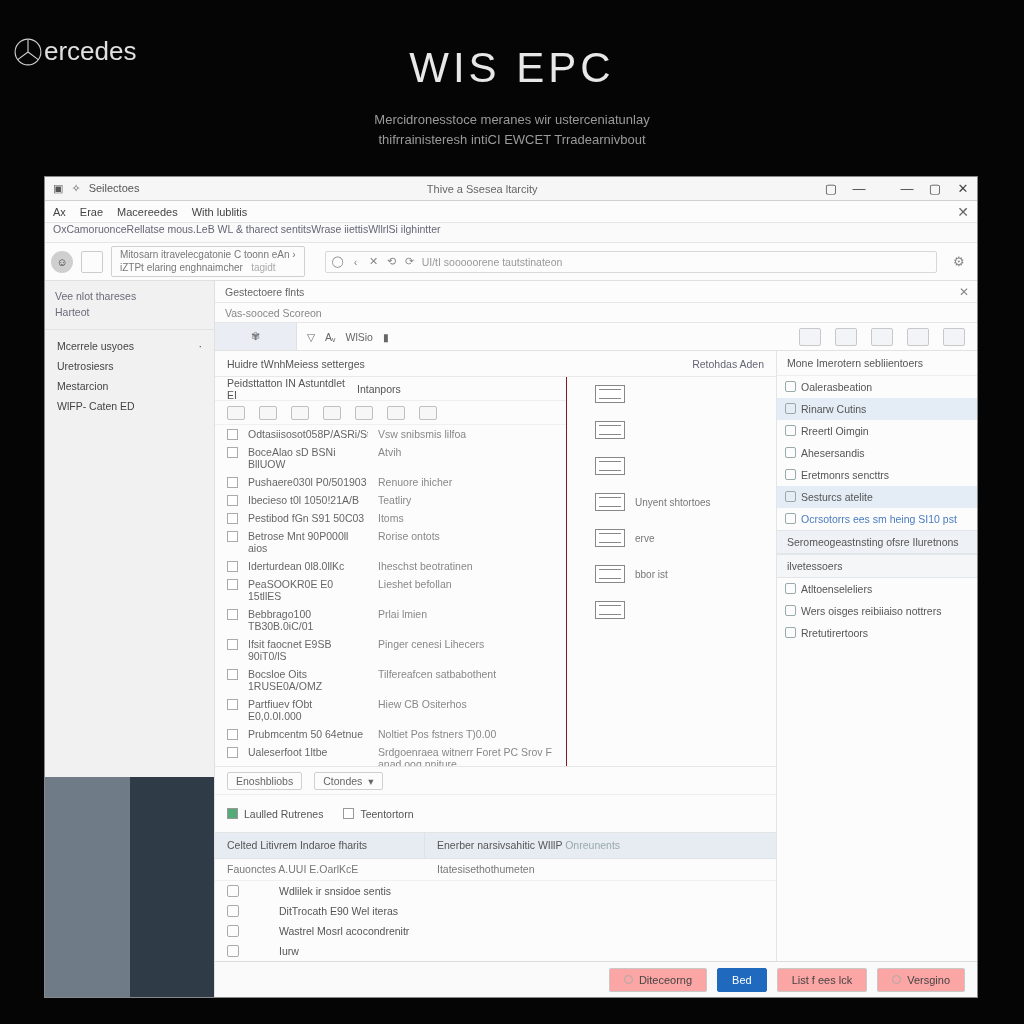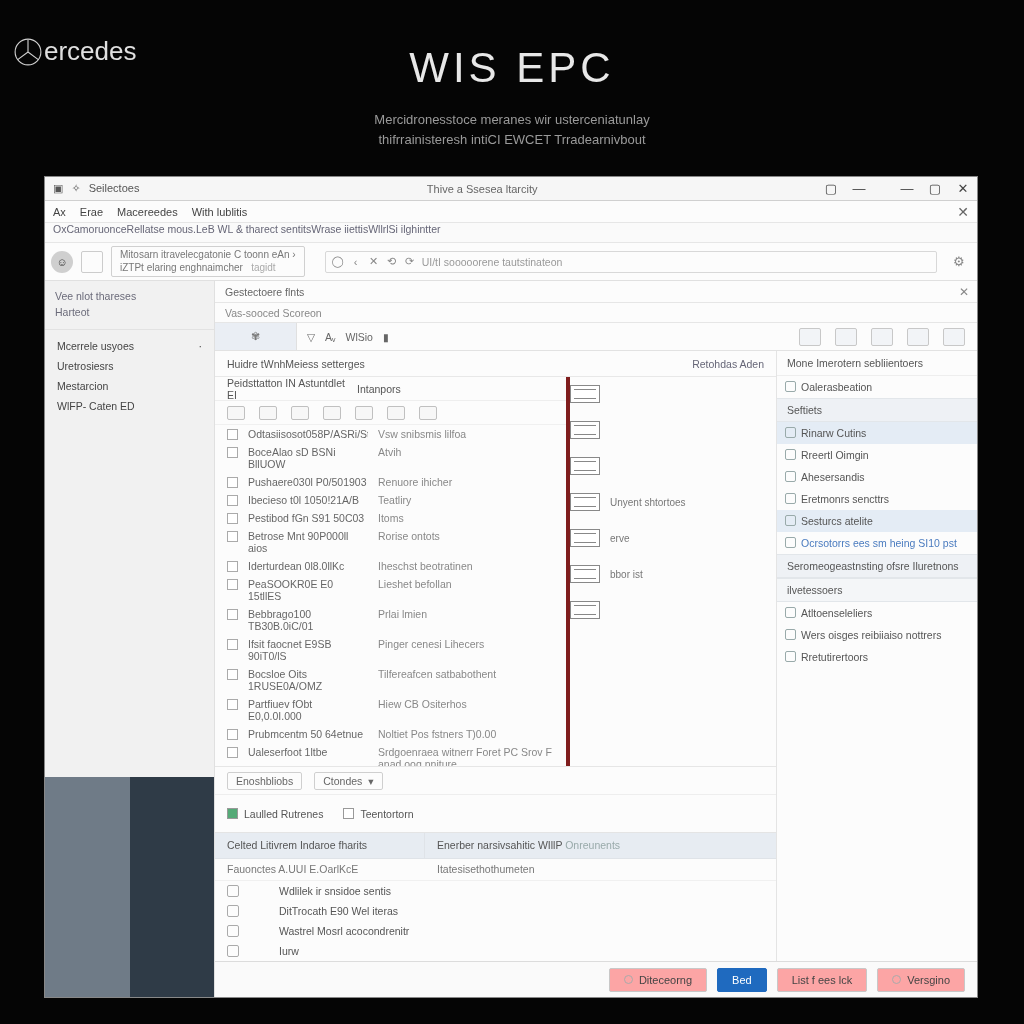--- a/index.html
+++ b/index.html
@@ -53,21 +53,21 @@
 .center .hdr .hdr-right { position:absolute; right:12px; color:#667; font-size:10.5px; }
 .cols-head { height:24px; display:flex; align-items:center; padding:0 12px; color:#555; border-bottom:1px solid #eee; font-size:10.5px; }
 .cols-head .c1 { width:130px; }
 .icon-row { height:24px; display:flex; align-items:center; padding:0 12px; gap:14px; border-bottom:1px solid #f0f0f0; }
 .icon-row .ic { width:18px; height:14px; border:1px solid #c0c0c0; border-radius:2px; background:#f7f7f7; }
 .list { flex:1; overflow:auto; }
 .row { display:flex; align-items:flex-start; padding:3px 12px; gap:10px; font-size:10.5px; color:#666; }
 .row .cb { width:11px; height:11px; border:1px solid #aaa; background:#fff; flex-shrink:0; margin-top:1px;}
 .row .r1 { width:120px; flex-shrink:0; overflow:hidden; }
 .row .r2 { flex:1; color:#888; }
-.thumbs { width:210px; border-left:4px solid #7f1d1d; padding:8px 0; display:flex; flex-direction:column; gap:18px; }
+.thumbs { width:210px; border-left:1px solid #7f1d1d; padding:8px 28px; display:flex; flex-direction:column; gap:18px; }
 .thumb { display:flex; align-items:center; gap:10px; }
 .thumb .timg { width:30px; height:18px; border:1px solid #888; background:#fff; position:relative; }
 .thumb .timg::after{content:"";position:absolute;inset:3px;border-top:1px solid #888;border-bottom:1px solid #888;}
 .thumb .tlabel { font-size:10px; color:#777; }
 .meta-row { height:28px; display:flex; align-items:center; padding:0 12px; border-top:1px solid #e6e6e6; gap:12px; }
 .meta-row .ml { color:#666; font-size:10.5px; flex:1;}
 .meta-row .sel { border:1px solid #cfcfcf; padding:2px 8px; font-size:10.5px; color:#666; border-radius:2px; display:flex; align-items:center; gap:6px; }
 .chk-row { height:38px; display:flex; align-items:center; padding:0 12px; gap:20px; border-top:1px solid #eee; font-size:10.5px; color:#555; }
 .chk-row .ck { display:flex; align-items:center; gap:6px; }
 .chk-row .ck .box { width:11px; height:11px; border:1px solid #999; background:#fff; }
@@ -394,21 +394,20 @@
                     <span style="width:20px"></span>
                     <span>Iurw</span>
                   </div>
                 </div>
           </div>
         </div>
 
         <div class="right">
           <div class="r-sec-title">Mone Imerotern sebliientoers</div>
           <div class="r-item"><span class="ri-ic"></span><span>Oalerasbeation</span></div>
-          <div class="r-group">Seftiets</div>
           <div class="r-item sel"><span class="ri-ic"></span><span>Rinarw Cutins</span></div>
           <div class="r-item"><span class="ri-ic"></span><span>Rreertl Oimgin</span></div>
           <div class="r-item"><span class="ri-ic"></span><span>Ahesersandis</span></div>
           <div class="r-item"><span class="ri-ic"></span><span>Eretmonrs sencttrs</span></div>
           <div class="r-item sel"><span class="ri-ic"></span><span>Sesturcs atelite</span></div>
           <div class="r-item link"><span class="ri-ic"></span><span>Ocrsotorrs ees sm heing SI10 pst</span></div>
           <div class="r-group">Seromeogeastnsting ofsre Iluretnons</div>
           <div class="r-group" style="background:#f4f6f8">ilvetessoers</div>
           <div class="r-item"><span class="ri-ic"></span><span>Atltoenseleliers</span></div>
           <div class="r-item"><span class="ri-ic"></span><span>Wers oisges reibiiaiso nottrers</span></div>

